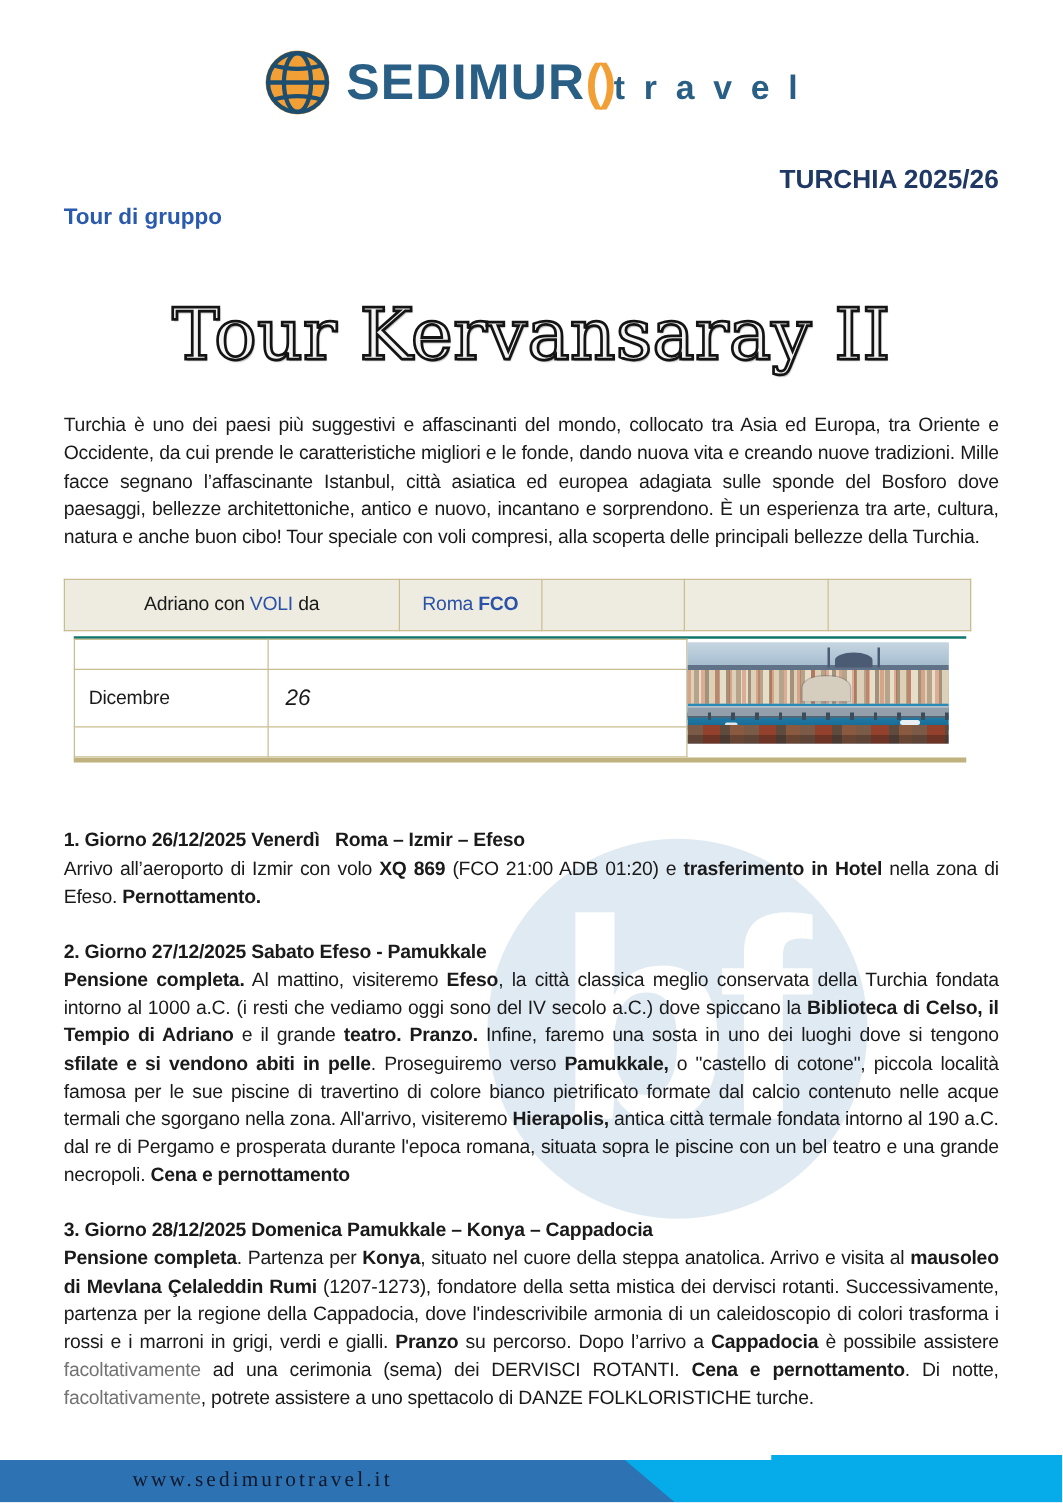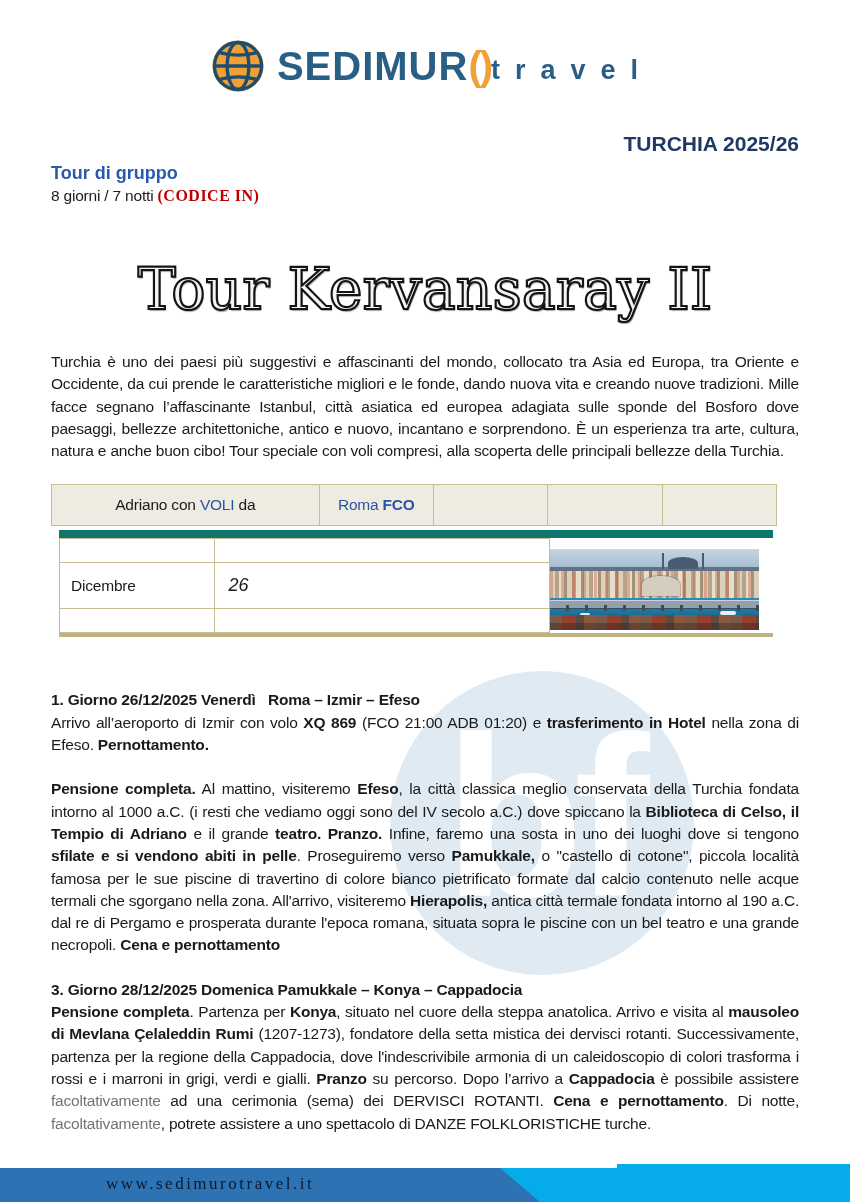--- a/index.html
+++ b/index.html
@@ -46,22 +46,22 @@
     border:1.5px solid #c9bd92; background:#eeece0; height:38px;
     font-size:15.5px; letter-spacing:-0.2px; text-align:center; vertical-align:middle;
   }
   .dep-table .c1 { width:37.3%; }
   .dep-table .cx { width:15.7%; }
   .blue { color:#2a52a8; }
   .fco { color:#2a52a8; font-weight:bold; }
   
   .dates-block {
     width:714px; margin:4px 0 0 8px;
-    border-top:8px solid #0f766e; border-bottom:4px solid #bfb27e;
-    display:flex; align-items:flex-end; padding:0;
+    border-top:2px solid #0f766e; border-bottom:4px solid #bfb27e;
+    display:flex; align-items:flex-start; padding:0;
   }
   .dates-table { border-collapse:collapse; table-layout:fixed; margin:0; }
   .dates-table td { border:1.5px solid #c9bd92; background:#ffffff; vertical-align:middle; }
   .dates-table .m { width:144px; padding-left:11px; font-size:15.5px; letter-spacing:-0.2px; }
   .dates-table .v { width:326px; padding-left:13px; font-size:18px;font-style:italic; }
   .dates-table tr.sm td { height:21px; }
   .dates-table tr.lg td { height:43px; }
   
   .photo { position:relative; width:212px; height:81px; margin:3px 14px 3px auto; overflow:hidden; background:#b9c9d6; }
   .photo div { position:absolute; }
@@ -135,21 +135,20 @@
         </g>
       </svg>
       <div class="logo-text">
         <div class="logo-top"><span>SEDIMUR</span><span class="parens">()</span></div>
         <div class="logo-bottom">travel</div>
       </div>
     </div>
 
     <div class="season">TURCHIA 2025/26</div>
     <div class="tour-type">Tour di gruppo</div>
-    <div class="duration"><span>8 giorni / 7 notti </span> <span class="codice">(CODICE IN)</span></div>
 
     <h1 class="main-title">Tour Kervansaray II</h1>
 
     <p class="intro">Turchia è uno dei paesi più suggestivi e affascinanti del mondo, collocato tra Asia ed Europa, tra Oriente e Occidente, da cui prende le caratteristiche migliori e le fonde, dando nuova vita e creando nuove tradizioni. Mille facce segnano l’affascinante Istanbul, città asiatica ed europea adagiata sulle sponde del Bosforo dove paesaggi, bellezze architettoniche, antico e nuovo, incantano e sorprendono. È un esperienza tra arte, cultura, natura e anche buon cibo! Tour speciale con voli compresi, alla scoperta delle principali bellezze della Turchia.</p>
 
     <table class="dep-table">
       <tbody>
           <tr>
         <td class="c1"><span>Adriano con </span><span class="blue">VOLI</span><span> da</span></td>
         <td class="cx"><span class="blue">Roma</span> <span class="fco">FCO</span></td>
@@ -194,20 +193,21 @@
         <div class="ph-fg2"></div>
       </div>
     </div>
 
     <div class="itinerary" id="itinerary">
         <div class="day">
           <div class="day-h">1. Giorno 26/12/2025 Venerdì   Roma – Izmir – Efeso</div>
           <p class="day-body"><span>Arrivo all’aeroporto di Izmir con volo </span><span class="b">XQ 869</span><span> (FCO 21:00 ADB 01:20) e </span><span class="b">trasferimento in Hotel</span><span> nella zona di Efeso. </span><span class="b">Pernottamento.</span></p>
         </div>
         <div class="day">
+          <div class="day-h">2. Giorno 27/12/2025 Sabato Efeso - Pamukkale</div>
           <p class="day-body"><span class="b">Pensione completa.</span><span> Al mattino, visiteremo </span><span class="b">Efeso</span><span>, la città classica meglio conservata della Turchia fondata intorno al 1000 a.C. (i resti che vediamo oggi sono del IV secolo a.C.) dove spiccano la </span><span class="b">Biblioteca di Celso, il Tempio di Adriano</span><span> e il grande </span><span class="b">teatro. Pranzo.</span><span> Infine, faremo una sosta in uno dei luoghi dove si tengono </span><span class="b">sfilate e si vendono abiti in pelle</span><span>. Proseguiremo verso </span><span class="b">Pamukkale,</span><span> o "castello di cotone", piccola località famosa per le sue piscine di travertino di colore bianco pietrificato formate dal calcio contenuto nelle acque termali che sgorgano nella zona. All'arrivo, visiteremo </span><span class="b">Hierapolis,</span><span> antica città termale fondata intorno al 190 a.C. dal re di Pergamo e prosperata durante l'epoca romana, situata sopra le piscine con un bel teatro e una grande necropoli. </span><span class="b">Cena e pernottamento</span></p>
         </div>
         <div class="day">
           <div class="day-h">3. Giorno 28/12/2025 Domenica Pamukkale – Konya – Cappadocia</div>
           <p class="day-body"><span class="b">Pensione completa</span><span>. Partenza per </span><span class="b">Konya</span><span>, situato nel cuore della steppa anatolica. Arrivo e visita al </span><span class="b">mausoleo di Mevlana Çelaleddin Rumi</span><span> (1207-1273), fondatore della setta mistica dei dervisci rotanti. Successivamente, partenza per la regione della Cappadocia, dove l'indescrivibile armonia di un caleidoscopio di colori trasforma i rossi e i marroni in grigi, verdi e gialli. </span><span class="b">Pranzo</span><span> su percorso. Dopo l’arrivo a </span><span class="b">Cappadocia</span><span> è possibile assistere </span><span class="r">facoltativamente</span><span> ad una cerimonia (sema) dei DERVISCI ROTANTI. </span><span class="b">Cena e pernottamento</span><span>. Di notte, </span><span class="r">facoltativamente</span><span>, potrete assistere a uno spettacolo di DANZE FOLKLORISTICHE turche.</span></p>
         </div>
       </div>
 
   </div>
 

